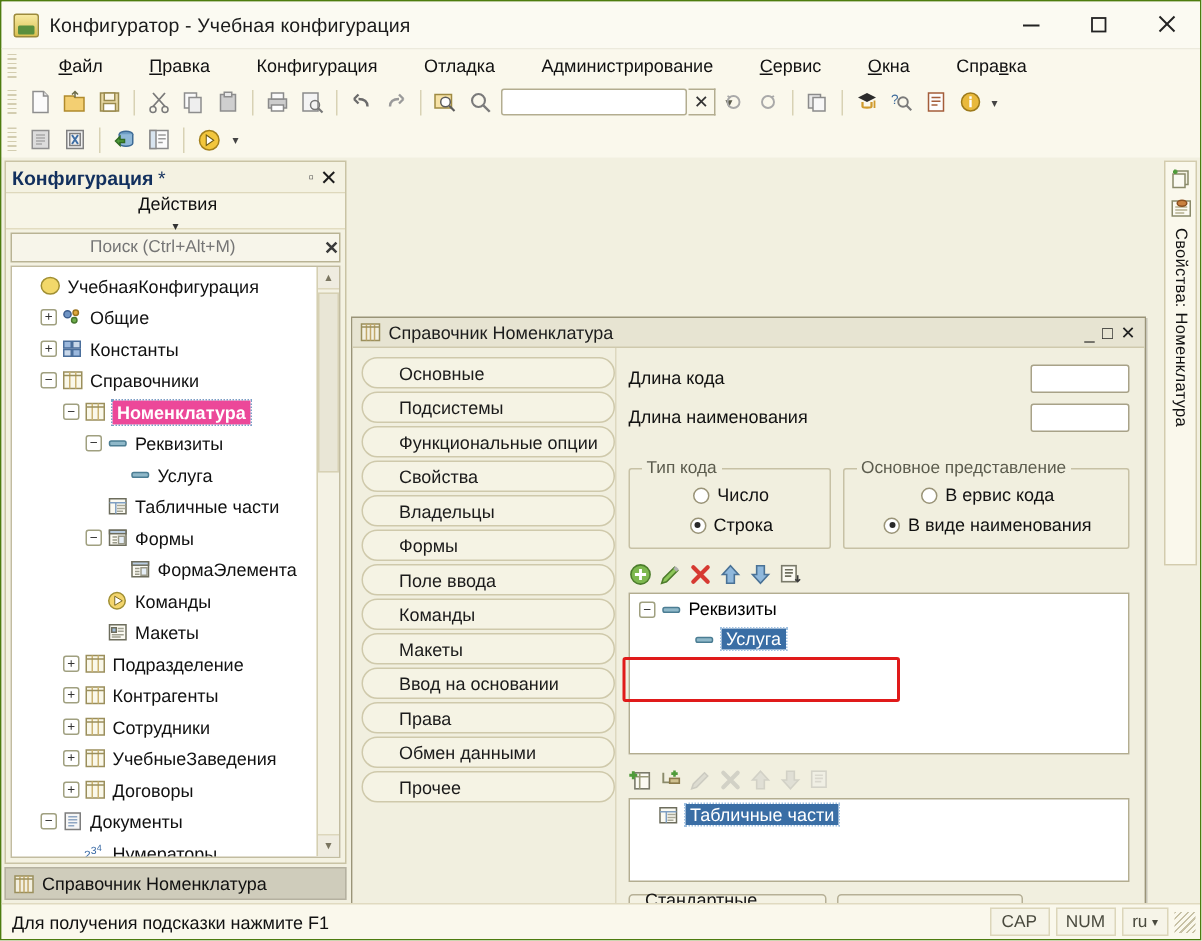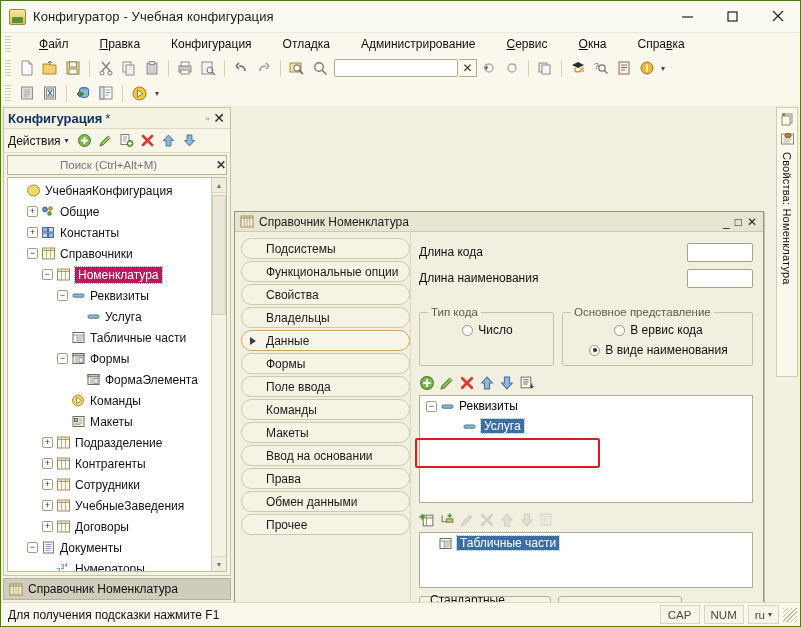--- a/index.html
+++ b/index.html
@@ -103,21 +103,21 @@
   .cfg-head {
     height:21px; display:flex; align-items:center;
     background:#f4f2e2; padding-left:4px; border-bottom:1px solid #ded8bc;
   }
   .cfg-head .ttl { font-size:13px; color:#12305e; font-weight:bold; }
   .cfg-head .star { color:#12305e; margin-left:3px; font-size:13px;}
   .cfg-head .pin { margin-left:auto; font-size:10px;color:#555;padding-right:4px;}
   .cfg-head .cls { font-size:14px; color:#1c1c1c; padding-right:5px; }
   .cfg-actions {
     height:24px; display:flex; align-items:center; gap:3px;
-    background:#f7f5e7; padding-left:4px; border-bottom:1px solid #e2dcc0;
+    background:#f7f5e7; padding-left:4px; border-bottom:1px solid #e2dcc0;flex-direction:column;
   }
   .cfg-actions .lbl{font-size:12px;color:#111;margin-right:1px;}
   .searchrow {
     height:20px; margin:2px 3px; display:flex; align-items:center;
     background:#f7f5ea; border:1px solid #b9b394;
   }
   .searchrow input {
     flex:1; border:none; outline:none; background:transparent;
     font-family:inherit; font-size:11.5px; color:#9a9686; padding-left:4px;margin-left:48px;
   }
@@ -130,21 +130,21 @@
   .trow { height:21px; display:flex; align-items:center; white-space:nowrap; font-size:12px;}
   .exp {
     width:11px;height:11px;border:1px solid #a0a080;background:#fff;
     display:inline-flex;align-items:center;justify-content:center;
     font-size:9px;line-height:1;color:#333;border-radius:2px;margin-right:3px;
     flex:none;
   }
   .exp.none{border:none;background:transparent;}
   .ticon{width:15px;height:15px;margin-right:4px;flex:none;display:inline-block;}
   .tlabel{color:#111;}
-  .tlabel.sel{background:#be185d;color:#fff;padding:1px 3px;outline:1px dotted #7c9ec6;}
+  .tlabel.sel{background:#ec4899;color:#fff;padding:1px 3px;outline:1px dotted #7c9ec6;font-weight:bold;}
   .vscroll{
     position:absolute;right:0;top:0;bottom:0;width:15px;background:#f4f2e4;
     border-left:1px solid #d5cfb2;display:flex;flex-direction:column;
   }
   .vs-btn{height:15px;display:flex;align-items:center;justify-content:center;
      font-size:7px;color:#7a7560;background:#efece0;border-bottom:1px solid #ddd7bc;}
   .vs-btn.bot{margin-top:auto;border-bottom:none;border-top:1px solid #ddd7bc;}
   .vs-thumb{height:120px;margin-top:2px;background:#e9e6d6;border:1px solid #d7d1b4;}
 
   .bottom-tab {
@@ -761,34 +761,33 @@
           <span>_</span>
           <span>□</span>
           <span>✕</span>
         </div>
       </div>
 
       <div class="dlg-body">
 
         <div class="dlgnav" id="dlg-nav">
             <div class="navitem">
+              <span>Основные</span>
+            </div>
+            <div class="navitem">
               <span>Подсистемы</span>
             </div>
             <div class="navitem">
               <span>Функциональные опции</span>
             </div>
             <div class="navitem">
               <span>Свойства</span>
             </div>
             <div class="navitem">
               <span>Владельцы</span>
-            </div>
-            <div class="navitem active">
-              <span class="tri"></span>
-              <span>Данные</span>
             </div>
             <div class="navitem">
               <span>Формы</span>
             </div>
             <div class="navitem">
               <span>Поле ввода</span>
             </div>
             <div class="navitem">
               <span>Команды</span>
             </div>
@@ -824,20 +823,24 @@
 
             </div>
           </div>
 
           <div class="grpline">
             <fieldset class="grp type">
               <legend>Тип кода</legend>
               <div class="radio">
                 <span class="rdot"></span>
                 <span>Число</span>
+              </div>
+              <div class="radio">
+                <span class="rdot on"></span>
+                <span>Строка</span>
               </div>
             </fieldset>
             <fieldset class="grp">
               <legend>Основное представление</legend>
               <div class="radio">
                 <span class="rdot"></span>
                 <span>В ервис кода</span>
               </div>
               <div class="radio">
                 <span class="rdot on"></span>

